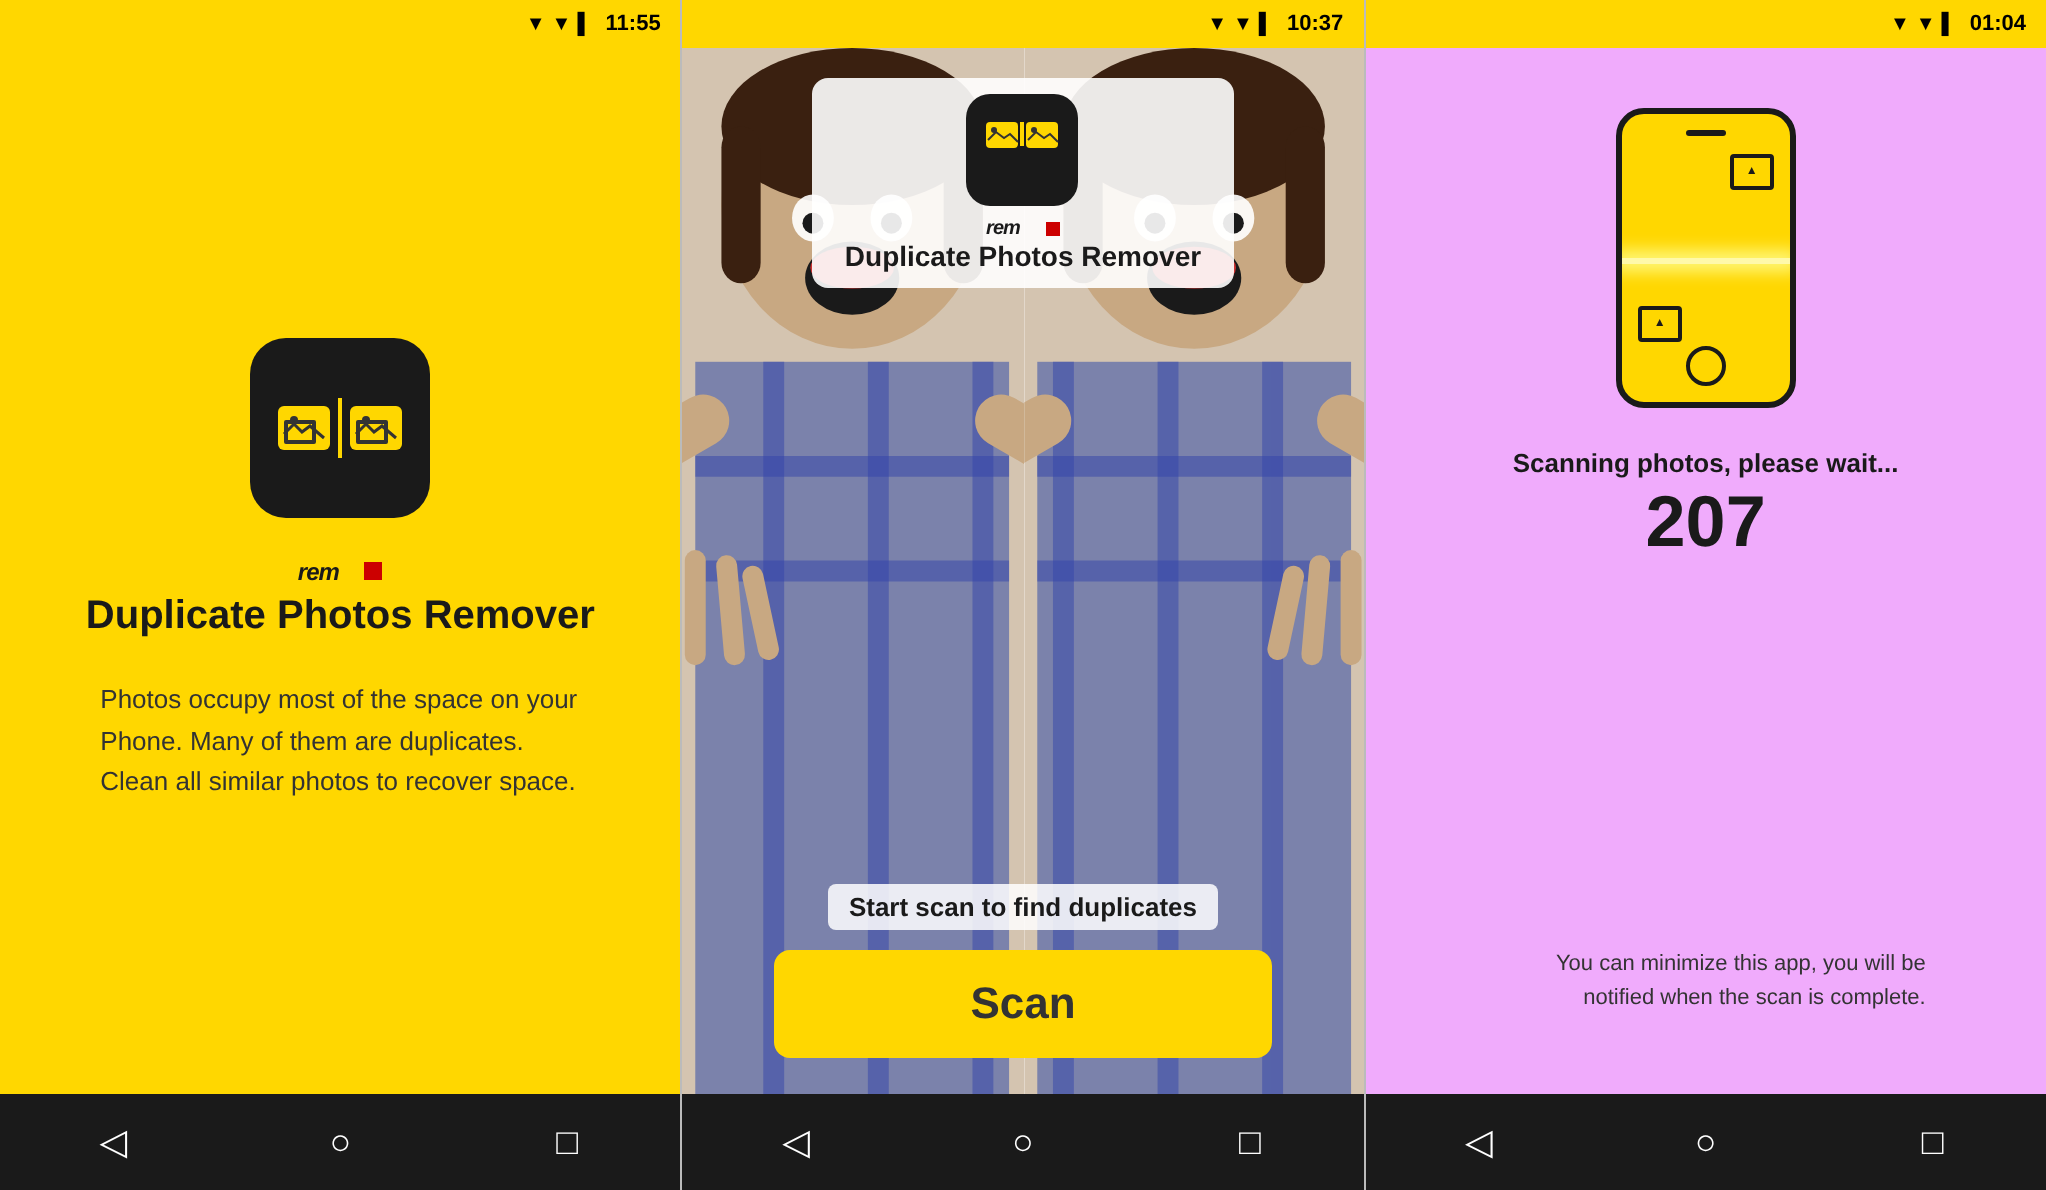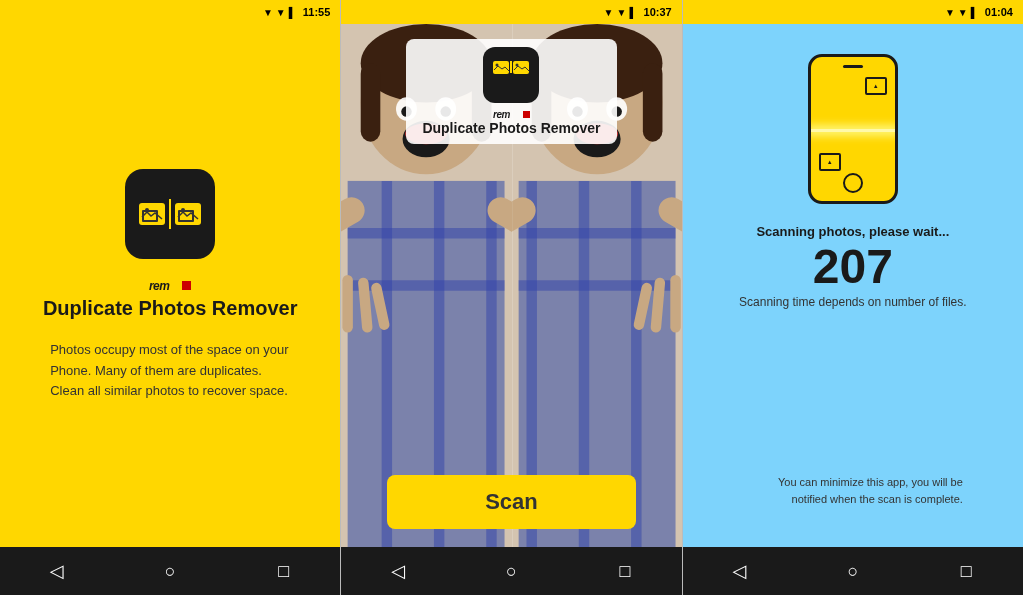--- a/index.html
+++ b/index.html
@@ -232,21 +232,21 @@
       font-weight: bold;
       color: #333;
       cursor: pointer;
       width: 80%;
       text-align: center;
       margin-bottom: 8px;
     }
 
     
     .screen3 .screen-content {
-      background: #7dd3fc;
+      background: #f0abfc;
       padding: 20px 15px;
       text-align: center;
       justify-content: flex-start;
       padding-top: 30px;
     }
 
     .phone-outline {
       width: 90px;
       height: 150px;
       border: 3px solid #1a1a1a;
@@ -320,21 +320,21 @@
     }
 
     .scanning-text {
       font-size: 13px;
       font-weight: bold;
       color: #1a1a1a;
       margin-bottom: 4px;
     }
 
     .scan-count {
-      font-size: 48px;
+      font-size: 36px;
       font-weight: bold;
       color: #1a1a1a;
       line-height: 1;
       margin-bottom: 4px;
     }
 
     .scanning-subtext {
       font-size: 12px;
       color: #333;
       margin-bottom: 30px;
@@ -523,20 +523,21 @@
         </div>
         <span class="remo-brand" style="font-size:10px;">
           <span>rem</span>
             <span class="remo-red-box" style="width:7px;height:7px;"></span>
         </span>
         <div class="screen2-title">Duplicate Photos Remover</div>
       </div>
 
       <div style="flex:1;"></div>
 
+      <div class="start-scan-text">Start scan to find duplicates</div>
 
       <button class="scan-button">Scan</button>
     </div>
   </div>
   <div class="nav-bar">
     <span class="nav-icon">◁</span>
     <span class="nav-icon">○</span>
     <span class="nav-icon">□</span>
   </div>
 </div>
@@ -555,21 +556,20 @@
   <div class="screen-content">
 
     <div class="phone-outline">
       <div class="phone-scan-line"></div>
       <div class="photo-thumb top-right"></div>
       <div class="photo-thumb bottom-left"></div>
     </div>
 
     <div class="scanning-text">Scanning photos, please wait...</div>
     <div class="scan-count">207</div>
-    <div class="scanning-subtext">Scanning time depends on number of files.</div>
 
     <div style="flex:1;"></div>
 
     <div class="minimize-text">You can minimize this app, you will be notified when the scan is complete.</div>
     <div style="height:20px;"></div>
   </div>
   <div class="nav-bar">
     <span class="nav-icon">◁</span>
     <span class="nav-icon">○</span>
     <span class="nav-icon">□</span>

